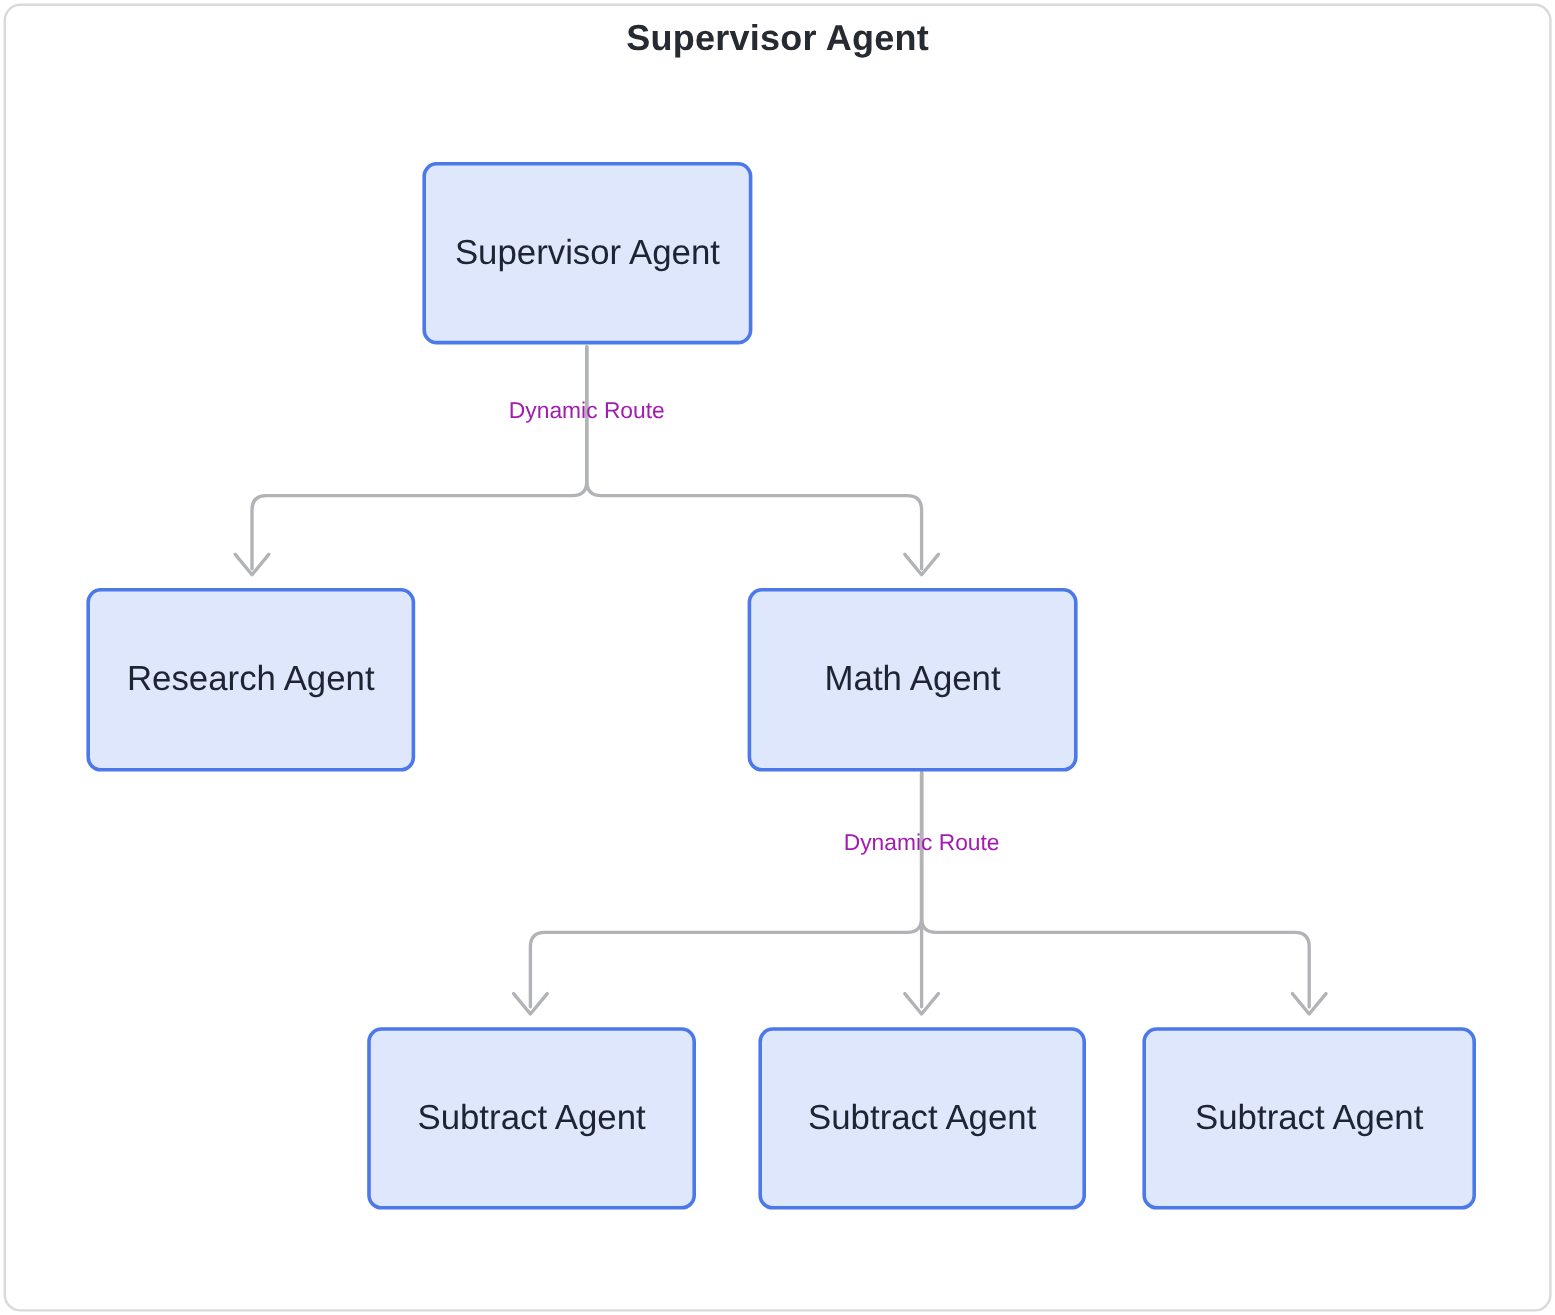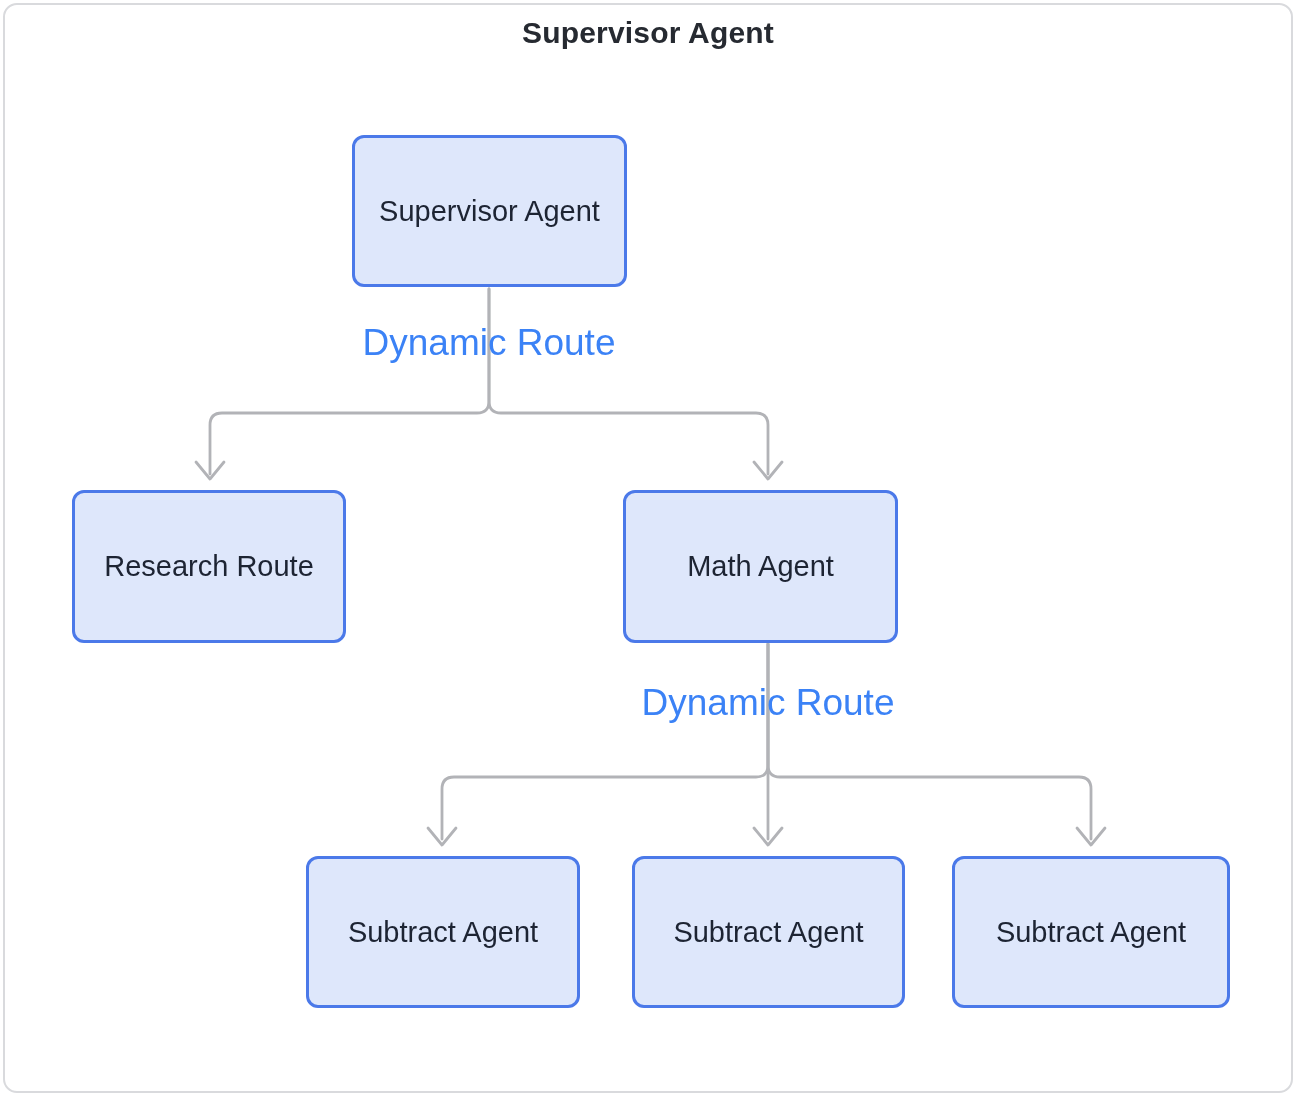--- a/index.html
+++ b/index.html
@@ -64,22 +64,22 @@
   }
   .node-supervisor { left: 352px; top: 135px; width: 275px; height: 152px; }
   .node-research   { left: 72px;  top: 490px; width: 274px; height: 153px; }
   .node-math       { left: 623px; top: 490px; width: 275px; height: 153px; }
   .node-subtract-1 { left: 306px; top: 856px; width: 274px; height: 152px; }
   .node-subtract-2 { left: 632px; top: 856px; width: 273px; height: 152px; }
   .node-subtract-3 { left: 952px; top: 856px; width: 278px; height: 152px; }
   .edge-label {
     position: absolute;
     transform: translate(-50%, -50%);
-    font-size: 37px;
-    color: #3b82f6;
+    font-size: 19px;
+    color: #a21caf;
     white-space: nowrap;
   }
   .edge-label-1 { left: 489px; top: 343px; }
   .edge-label-2 { left: 768px; top: 703px; }
 </style>
 </head>
 <body>
 
 <div class="canvas">
 
@@ -105,21 +105,21 @@
     <path d="M1077,828 L1091,845 L1105,828"></path>
   </svg>
 
   <div class="node node-supervisor">
     <span>Supervisor Agent</span>
   </div>
 
   <div class="edge-label edge-label-1">Dynamic Route</div>
 
   <div class="node node-research">
-    <span>Research Route</span>
+    <span>Research Agent</span>
   </div>
 
   <div class="node node-math">
     <span>Math Agent</span>
   </div>
 
   <div class="edge-label edge-label-2">Dynamic Route</div>
 
   <div class="node node-subtract-1">
     <span>Subtract Agent</span>

